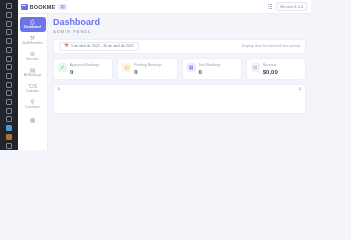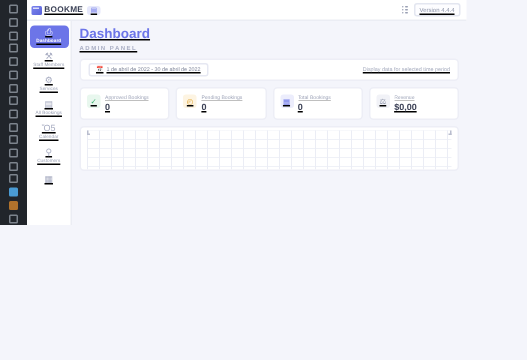--- a/index.html
+++ b/index.html
@@ -2,21 +2,21 @@
 <html><head>
 <meta charset="utf-8">
 <style>
   * { box-sizing: border-box; margin: 0; padding: 0; }
   html, body {
     width: 351px; height: 150px;
     overflow: hidden;
     background: #f4f5fb;
     font-family: "Liberation Sans", sans-serif;
   }
-  #app { position: relative; width: 311px; height: 150px; display: flex; text-decoration: underline; }
+  #app { position: relative; width: 311px; height: 150px; display: flex; }
 
   
   .activitybar {
     width: 18px; height: 150px;
     background: #21252b;
     display: flex; flex-direction: column; align-items: center;
     padding-top: 2px; flex: 0 0 18px;
   }
   .ab-icon {
     width: 14px; height: 11px;

